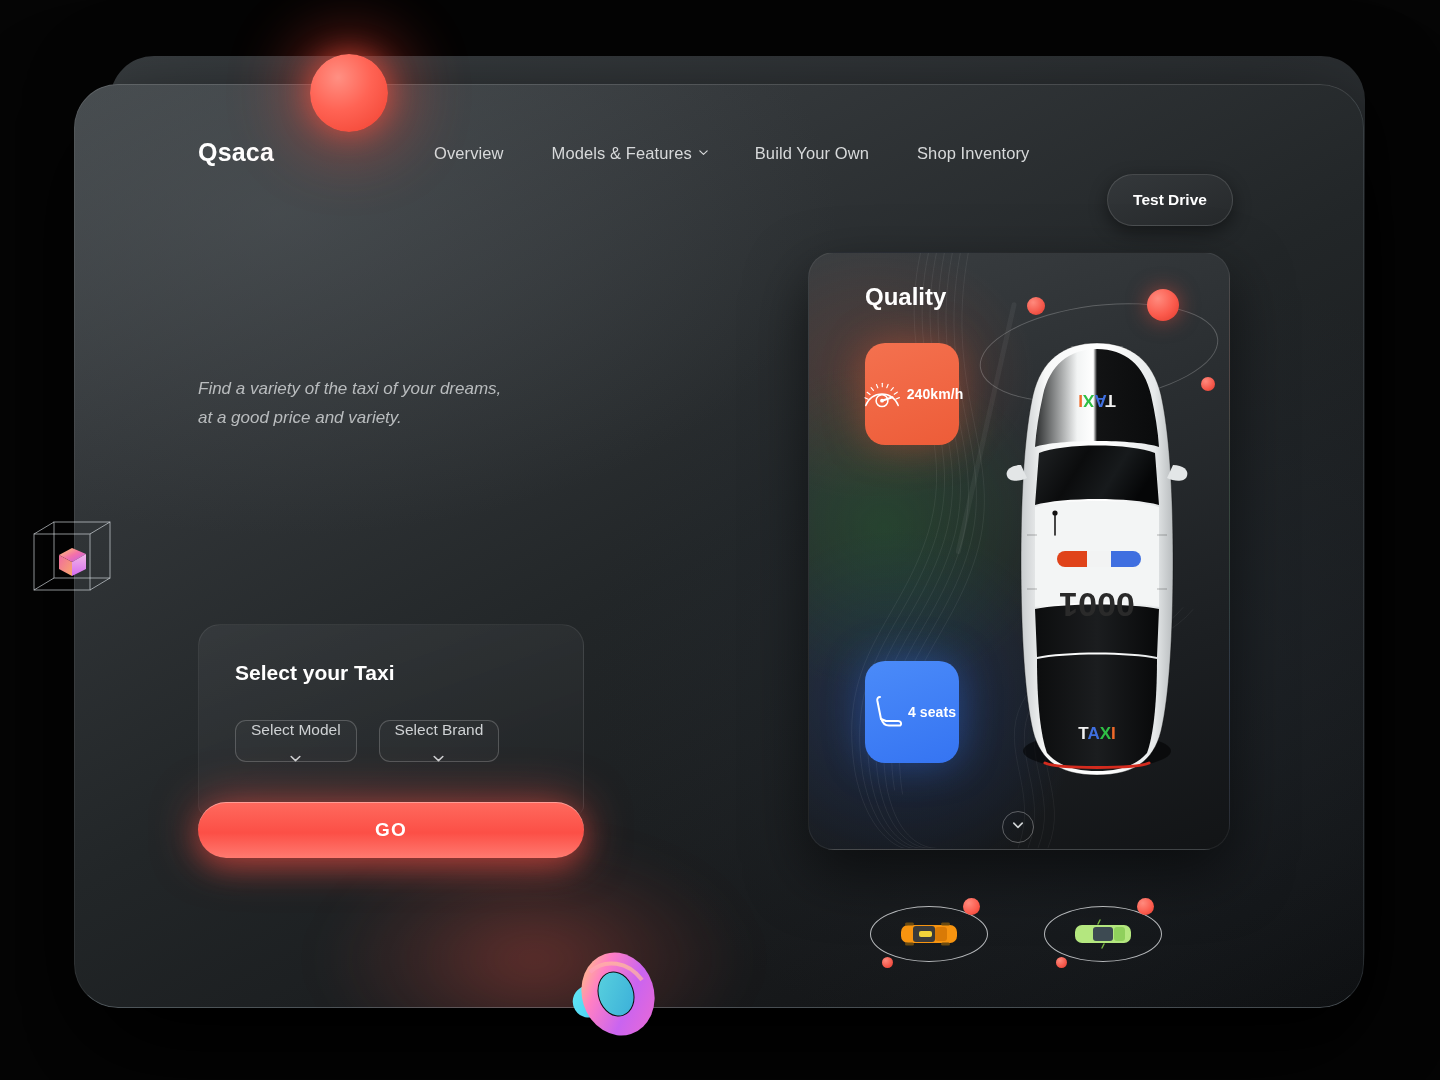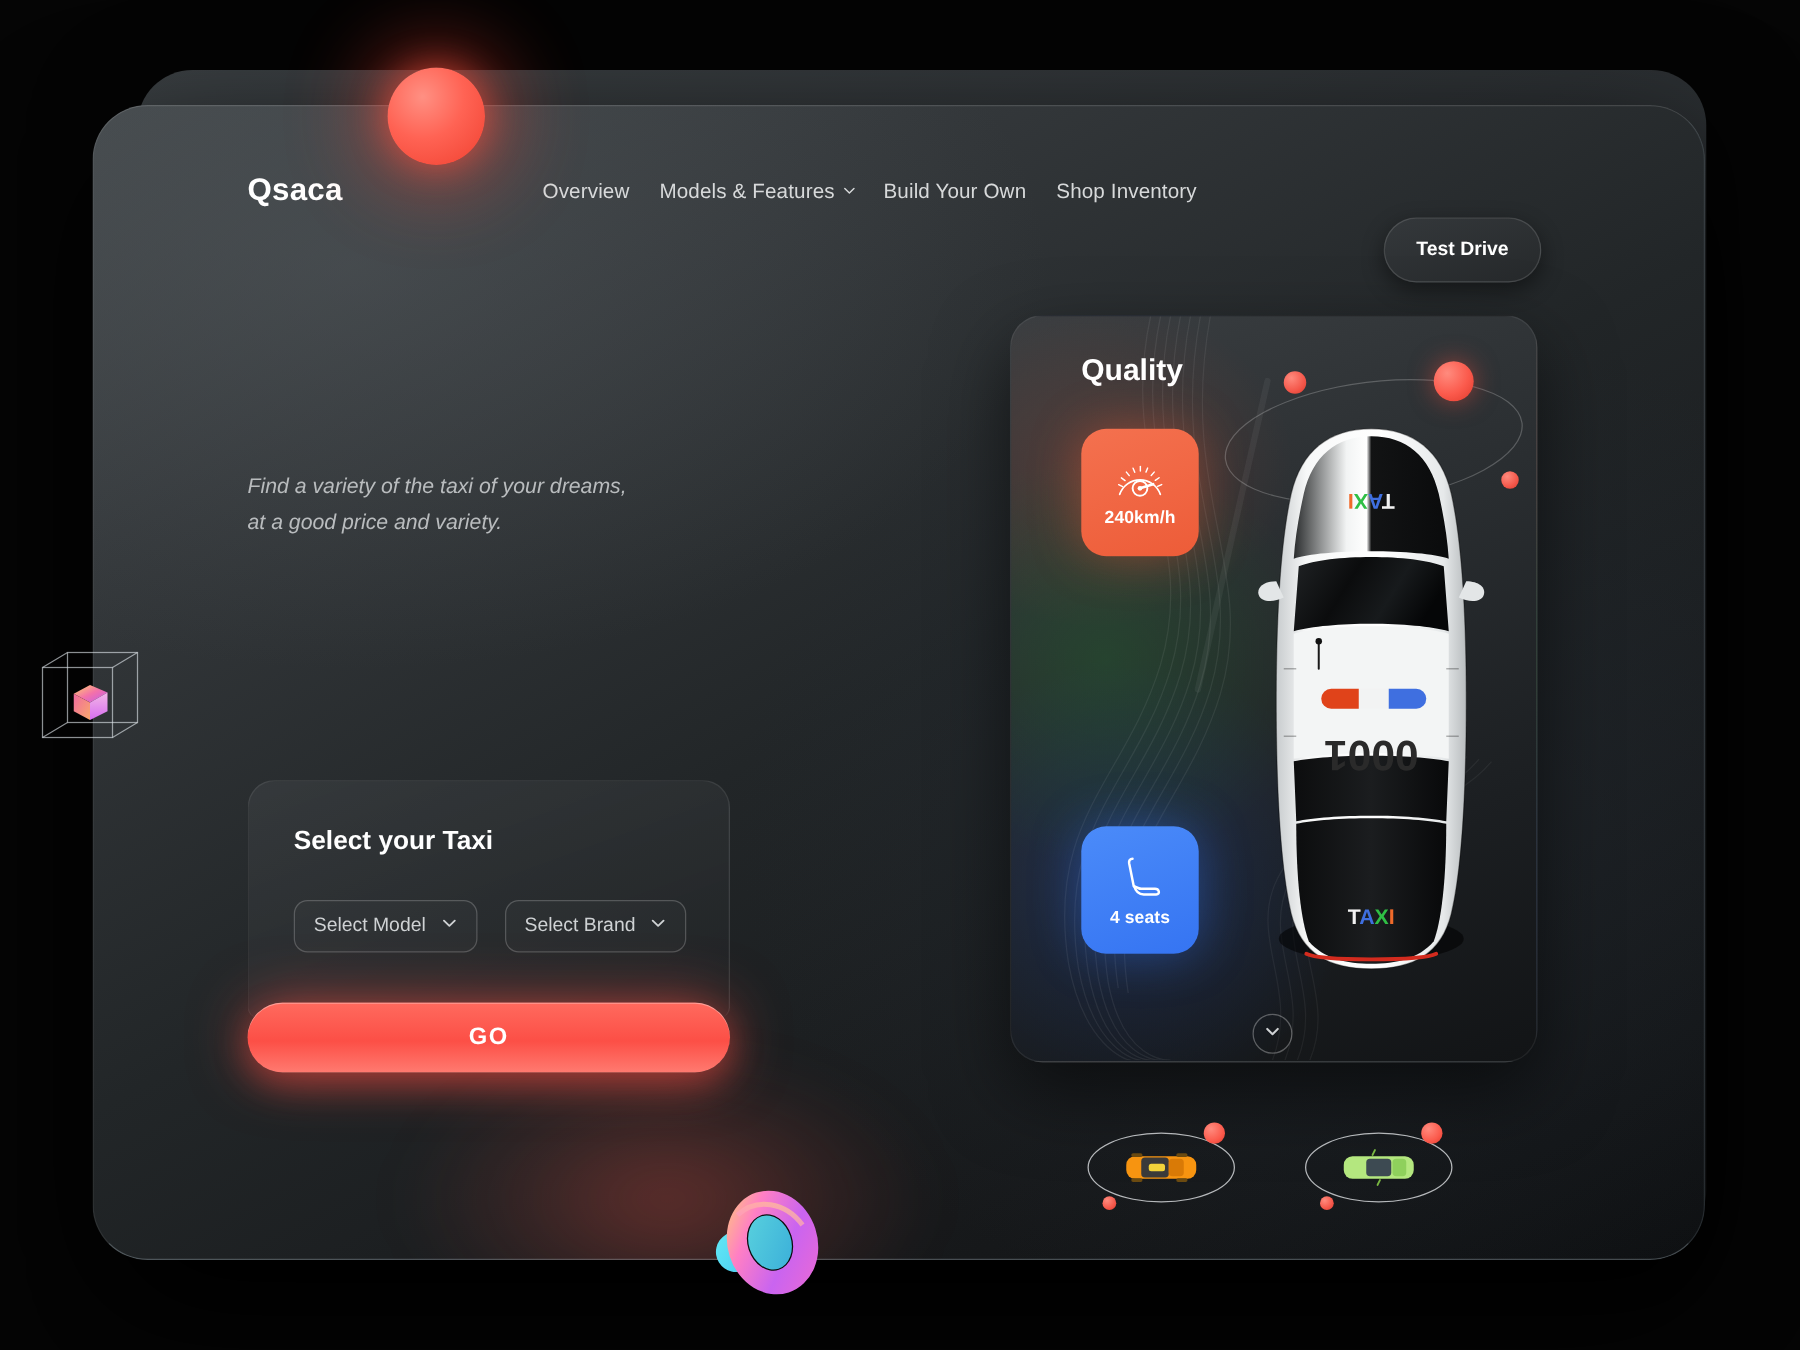--- a/index.html
+++ b/index.html
@@ -37,21 +37,21 @@
     background:radial-gradient(ellipse at center, rgba(255,86,72,.32) 0%, rgba(255,86,72,.10) 42%, rgba(255,86,72,0) 72%);
     filter:blur(22px); pointer-events:none;
   }
 
   
   .header { position:absolute; left:198px; top:128px; width:1035px; height:52px; }
   .brand {
     position:absolute; left:0; top:10px; color:#fff; font-size:25px;
     font-weight:700; letter-spacing:.2px;
   }
-  .nav { position:absolute; left:236px; top:16px; display:flex; gap:24px; align-items:center; }
+  .nav { position:absolute; left:236px; top:16px; display:flex; gap:48px; align-items:center; }
   .nav-item {
     color:#d7d9da; font-size:16.5px; letter-spacing:.1px; display:flex;
     align-items:center; gap:6px; cursor:pointer; white-space:nowrap;
   }
   .caret { width:9px; height:9px; position:relative; top:-2px; }
   .caret svg { display:block; }
   .test-drive {
     position:absolute; right:0; top:0; width:126px; height:52px; border-radius:26px;
     background:linear-gradient(160deg,#34383b 0%,#26292b 100%);
     border:1px solid rgba(255,255,255,.13);
@@ -75,21 +75,21 @@
     position:absolute; left:198px; top:624px; width:386px; height:190px;
     border-radius:22px 22px 8px 8px;
     background:linear-gradient(160deg,rgba(58,62,65,.72) 0%,rgba(32,35,37,.82) 100%);
     border:1px solid rgba(255,255,255,.08); border-bottom:none;
   }
   .select-card h3{ position:absolute; left:36px; top:36px; color:#fff; font-size:21px; font-weight:700; }
   .dropdowns{ position:absolute; left:36px; top:95px; display:flex; gap:22px; }
   .dropdown{
     height:42px; border-radius:11px; border:1px solid rgba(255,255,255,.20);
     background:rgba(255,255,255,.02); display:flex; align-items:center; gap:12px;
-    padding:0 15px; color:#cfd2d4; font-size:15.5px; cursor:pointer; white-space:nowrap;
+    padding:0 15px; color:#cfd2d4; font-size:15.5px; cursor:pointer; white-space:nowrap;flex-direction:column;
   }
   .go-btn{
     position:absolute; left:198px; top:802px; width:386px; height:56px; border-radius:28px;
     background:linear-gradient(180deg,#ff6a5e 0%,#fc4f46 55%,#ff7a70 100%);
     color:#fff; font-size:19px; font-weight:700; letter-spacing:1.2px;
     display:flex; align-items:center; justify-content:center; cursor:pointer;
     box-shadow:0 0 46px rgba(255,86,72,.55), 0 10px 26px rgba(255,70,60,.35),
                inset 0 1px 0 rgba(255,255,255,.35);
   }
 
@@ -103,21 +103,21 @@
       radial-gradient(220px 180px at 16% 20%, rgba(190,80,50,.22) 0%, rgba(190,80,50,0) 72%),
       linear-gradient(160deg,#3a3e41 0%,#2a2e31 35%,#1c1f22 70%,#121416 100%);
     border:1px solid rgba(255,255,255,.07);
     box-shadow:0 24px 60px rgba(0,0,0,.55);
   }
   .waves{ position:absolute; inset:0; opacity:.55; pointer-events:none; }
   .q-title{ position:absolute; left:56px; top:30px; color:#fff; font-size:24px; font-weight:700; }
 
   .fcard{
     position:absolute; left:56px; width:94px; height:102px; border-radius:20px;
-    display:flex; flex-direction:column; align-items:center; justify-content:center; gap:4px;
+    display:flex; flex-direction:row; align-items:center; justify-content:center; gap:4px;
     cursor:pointer;
   }
   .fcard .lbl{ color:#fff; font-size:14px; font-weight:700; letter-spacing:.1px; }
   .fcard svg{ display:block; }
   .fc-speed{ top:90px;  background:linear-gradient(160deg,#f4714f 0%,#ed5c38 100%); box-shadow:0 0 40px rgba(237,92,56,.42); }
   .fc-fuel { top:250px; background:linear-gradient(160deg,#36d14a 0%,#22c33a 100%); box-shadow:0 0 40px rgba(40,200,60,.40); }
   .fc-seat { top:408px; background:linear-gradient(160deg,#4b8bf9 0%,#3574f2 100%); box-shadow:0 0 40px rgba(55,120,242,.42); }
 
   
   .orbit-ring{

